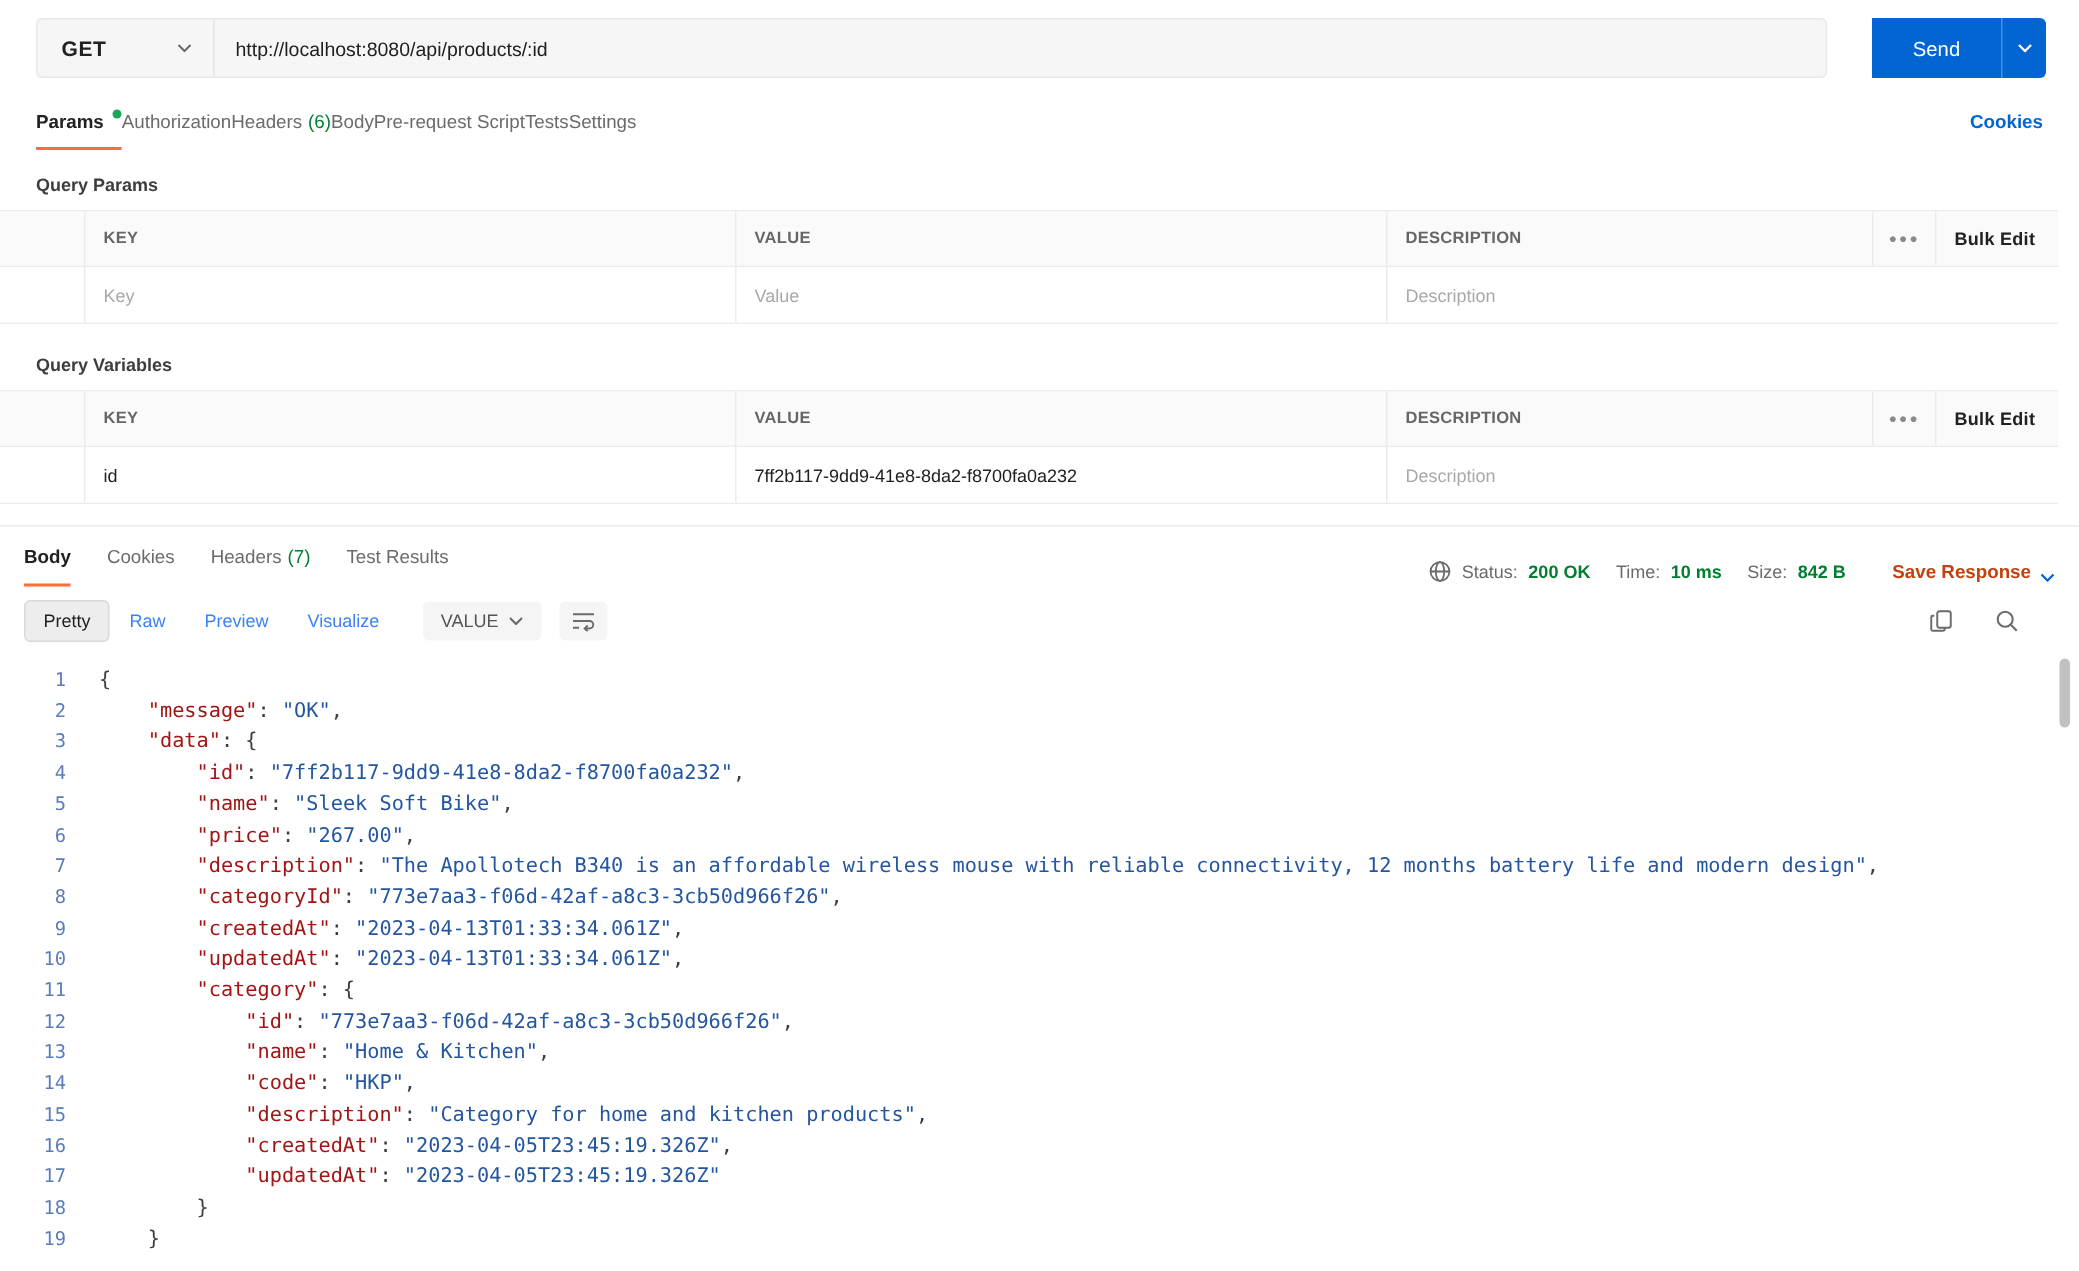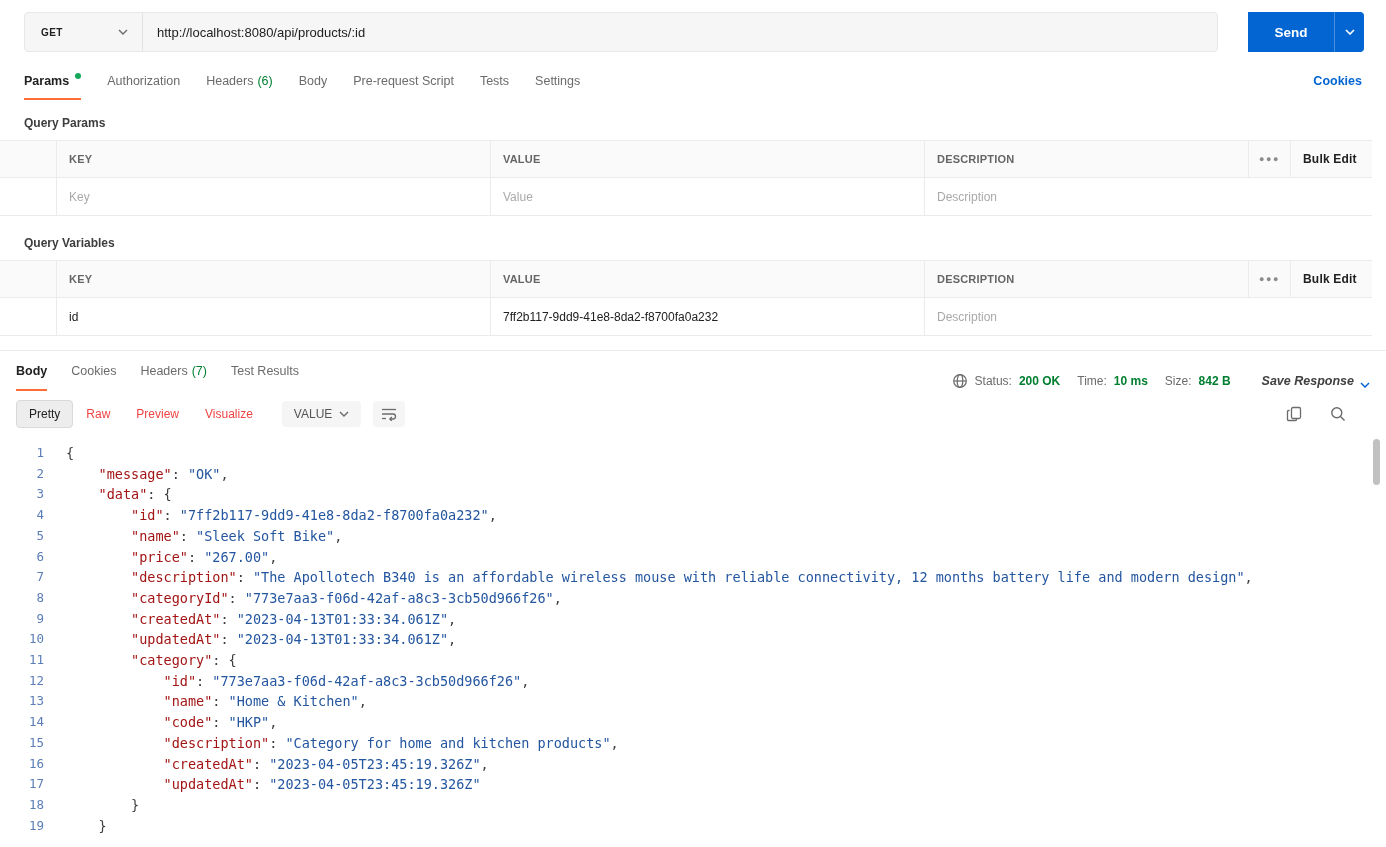--- a/index.html
+++ b/index.html
@@ -5,31 +5,31 @@
   * { margin:0; padding:0; box-sizing:border-box; }
   html,body { width:1386px; height:847px; background:#ffffff; overflow:hidden;
               font-family:"Liberation Sans",sans-serif; color:#212121; }
 
   
   .urlbar { display:flex; align-items:center; padding:12px 22px 10px 24px; }
   .url-group { display:flex; flex:1; height:40px; background:#f6f6f6;
                border:1px solid #e8e8e8; border-radius:4px; overflow:hidden; }
   .method-select { width:118px; display:flex; align-items:center; justify-content:space-between;
                    padding:0 14px 0 16px; border-right:1px solid #e3e3e3; cursor:pointer; }
-  .method-select .m-label { font-size:10px; font-weight:700; letter-spacing:.4px; color:#212121; }
+  .method-select .m-label { font-size:14px; font-weight:700; letter-spacing:.4px; color:#212121; }
   .url-input { flex:1; border:none; outline:none; background:transparent;
                font-size:13px; color:#212121; padding:0 14px; }
   .send-split { display:flex; margin-left:14px; height:40px; border-radius:4px; overflow:hidden; }
-  .send-main { width:86px; background:#0265d2; color:#fff; font-size:13.5px; font-weight:700;
+  .send-main { width:86px; background:#0265d2; color:#fff; font-size:13.5px; font-weight:400;
                border:none; cursor:pointer;margin-left:16px; }
   .send-caret { width:30px; background:#0265d2; border:none; border-left:1px solid rgba(255,255,255,.28);
                 display:flex; align-items:center; justify-content:center; cursor:pointer; }
 
   
-  .req-tabs { display:flex; align-items:center; gap:26px; padding:0 24px; height:38px;justify-content:space-between; }
+  .req-tabs { display:flex; align-items:center; padding:0 24px; height:38px;justify-content:space-between; }
   .rtab { font-size:12.5px; color:#6b6b6b; cursor:pointer; position:relative;
           display:flex; align-items:center; height:100%; }
   .rtab.active { color:#212121; font-weight:600; }
   .rtab.active::after { content:""; position:absolute; left:0; right:0; bottom:0;
                         height:2px; background:#ff6c37; }
   .green-dot { width:6px; height:6px; border-radius:50%; background:#18a85c;
                margin-left:6px; position:relative; top:-5px; }
   .tab-count { color:#007f31; margin-left:4px; }
   .cookies-link { margin-left:auto; color:#0265d2; font-size:12.5px; font-weight:600; cursor:pointer; }
 
@@ -52,27 +52,27 @@
   .cell-input { width:100%; border:none; outline:none; background:transparent;
                 font-size:12px; color:#212121; font-family:"Liberation Sans",sans-serif; }
   .cell-input::placeholder { color:#a9a9a9; }
 
   
   .resp-section { margin-top:14px; border-top:1px solid #ebebeb; }
   .resp-tabs { display:flex; align-items:center; gap:24px; padding:0 16px; height:40px; }
   .resp-meta { margin-left:auto; display:flex; align-items:center; gap:7px; font-size:12px;margin-top:20px; }
   .meta-label { color:#6b6b6b; }
   .meta-value { color:#007f31; font-weight:600; margin-right:10px; }
-  .save-response { display:flex; align-items:flex-end; gap:6px; color:#404040;
-                   font-size:12.5px; font-weight:600; margin-left:14px; cursor:pointer;font-style:italic; }
+  .save-response { display:flex; align-items:flex-end; gap:6px; color:#c2410c;
+                   font-size:12.5px; font-weight:600; margin-left:14px; cursor:pointer; }
 
   
   .resp-toolbar { display:flex; align-items:center; padding:9px 16px; }
   .seg { padding:6px 12px; border:1px solid transparent; border-radius:4px;
-         font-size:12px; color:#ef4444; cursor:pointer; }
+         font-size:12px; color:#3b82f6; cursor:pointer; }
   .seg.active { background:#ededed; border-color:#d9d9d9; color:#212121; }
   .fmt-select { display:flex; align-items:center; gap:7px; margin-left:16px;
                 background:#f5f5f5; border-radius:4px; padding:6px 12px;
                 font-size:12px; color:#555; cursor:pointer; }
   .wrap-btn { margin-left:12px; background:#f5f5f5; border-radius:4px; padding:6px 8px;
               display:flex; align-items:center; cursor:pointer; }
   .toolbar-right { margin-left:auto; display:flex; align-items:center; gap:28px; padding-right:24px; }
   .icon-btn { cursor:pointer; display:flex; align-items:center; }
 
   

